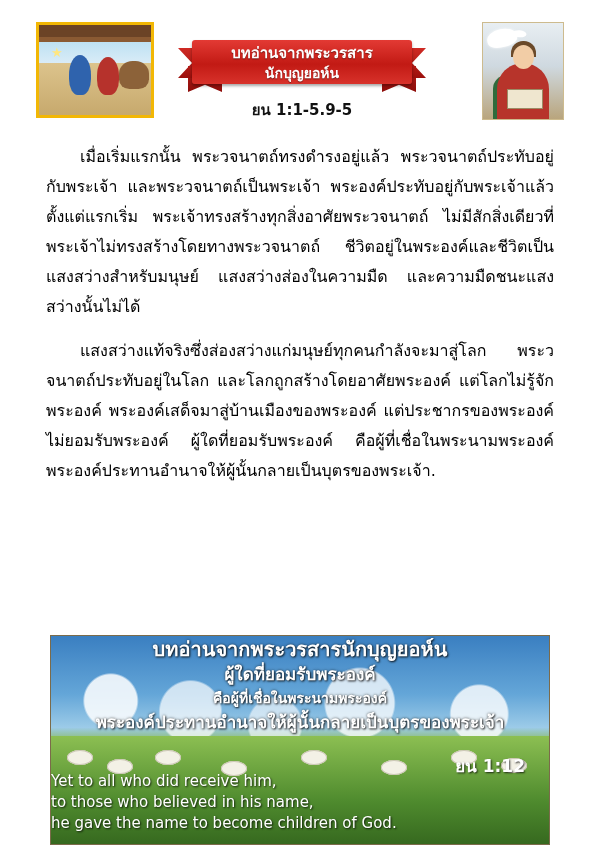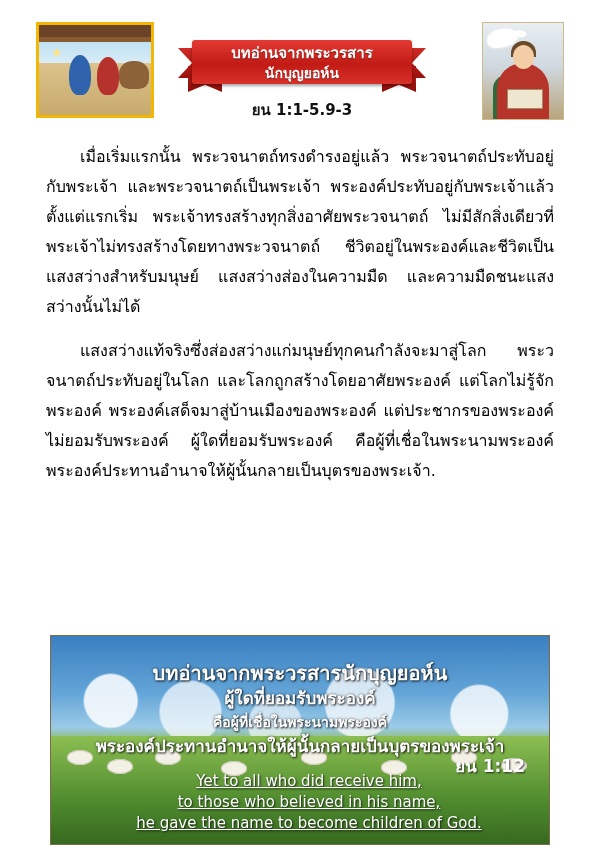--- a/index.html
+++ b/index.html
@@ -253,21 +253,21 @@
   .verse-card .sheep-row i:nth-child(2) { left: 56px; bottom: -4px; }
   .verse-card .sheep-row i:nth-child(3) { left: 104px; }
   .verse-card .sheep-row i:nth-child(4) { left: 170px; bottom: -6px; }
   .verse-card .sheep-row i:nth-child(5) { left: 250px; }
   .verse-card .sheep-row i:nth-child(6) { left: 330px; bottom: -5px; }
   .verse-card .sheep-row i:nth-child(7) { left: 400px; }
   .verse-card .sheep-row i:nth-child(8) { left: 450px; bottom: -3px; }
 
   .verse-card .th-block {
     position: absolute;
-    left: 0; top: 24px; width: 100%;
+    left: 0; top: 0; width: 100%;
     text-align: center;
     color: #ffffff;
     font-family: "DejaVu Sans", sans-serif;
     font-weight: bold;
     text-shadow: 1px 1px 2px rgba(0,0,0,0.75), 0 0 3px rgba(0,0,0,0.6);
   }
   .verse-card .th-title { font-size: 20px; line-height: 26px; }
   .verse-card .th-l2 { font-size: 17px; line-height: 24px; }
   .verse-card .th-l3 { font-size: 14px; line-height: 24px; }
   .verse-card .th-l4 { font-size: 17px; line-height: 24px; }
@@ -275,28 +275,26 @@
     position: absolute;
     right: 24px;
     top: 116px;
     color: #ffffff;
     font-weight: bold;
     font-size: 17px;
     text-shadow: 1px 1px 2px rgba(0,0,0,0.75);
   }
   .verse-card .en-block {
     position: absolute;
-    left: 9px; bottom: 10px; width: 100%;
-    text-align: center;
+    left: 0; bottom: 10px; width: 100%;
     color: #ffffff;
     font-family: "DejaVu Sans", sans-serif;
     font-size: 15px;
     line-height: 21px;
     text-shadow: 1px 1px 2px rgba(0,0,0,0.8);
-    text-decoration: underline;
   }
   .verse-card .en-ref {
     font-weight: bold;
     font-size: 15px;
     margin-top: 3px;
   }
 </style>
 </head>
 <body>
 
@@ -326,21 +324,21 @@
       <div class="ribbon-tail-l"></div>
       <div class="ribbon-tail-r"></div>
       <div class="ribbon-left"></div>
       <div class="ribbon-right"></div>
       <div class="banner">
         <div>บทอ่านจากพระวรสาร</div>
         <div class="line2">นักบุญยอห์น</div>
       </div>
     </div>
 
-    <div class="ref-line">ยน 1:1-5.9-3</div>
+    <div class="ref-line">ยน 1:1-5.9-5</div>
 
     <div class="saint">
       <div class="dove"></div>
       <div class="robe-green"></div>
       <div class="robe-red"></div>
       <div class="hair"></div>
       <div class="head"></div>
       <div class="book"></div>
     </div>
   </div>

